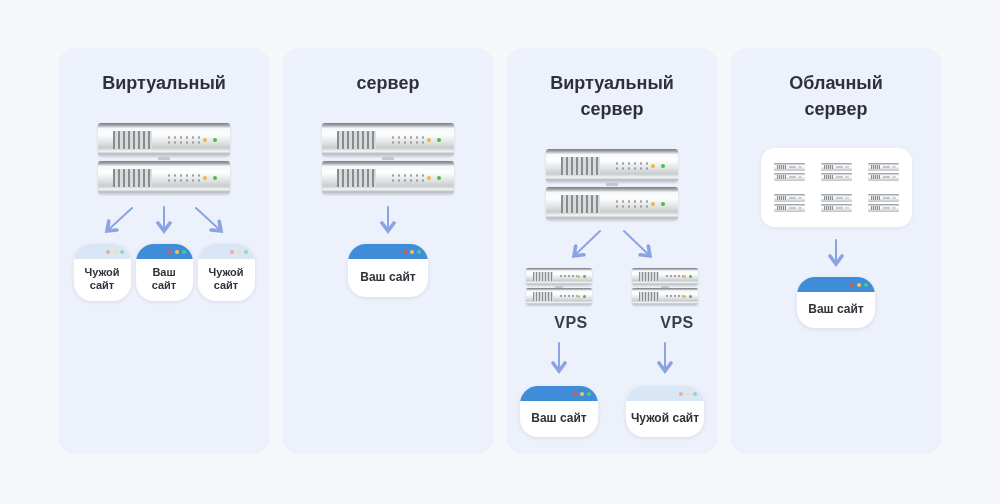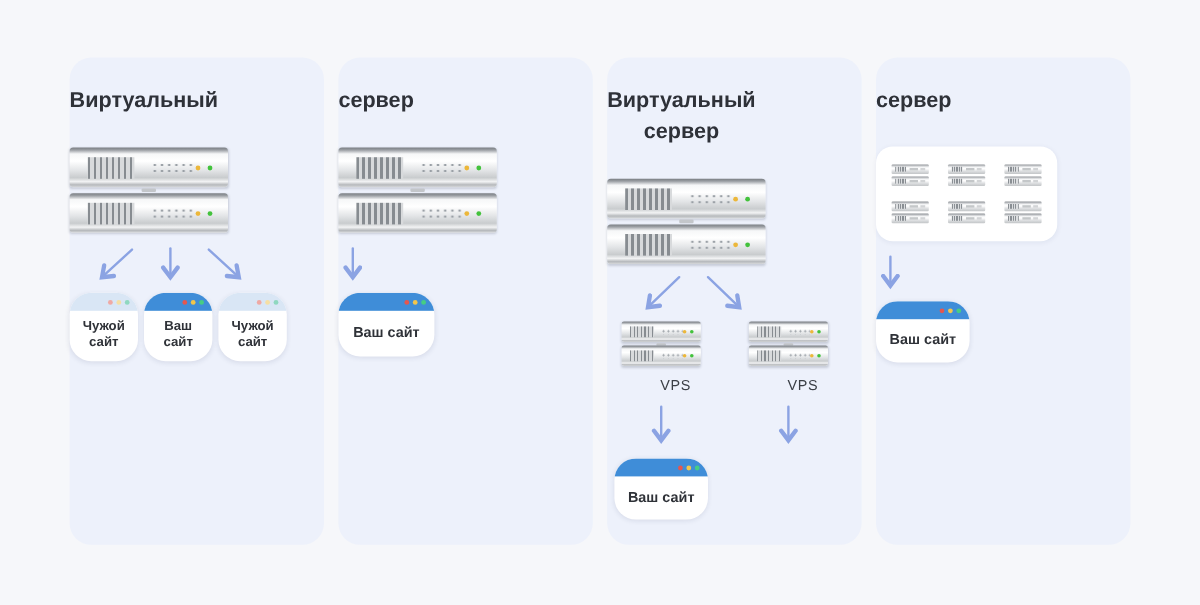--- a/index.html
+++ b/index.html
@@ -6,21 +6,21 @@
   body{
     width:1000px;height:504px;overflow:hidden;
     background:var(--page_bg,#f6f7fa);
     font-family:"Liberation Sans","DejaVu Sans",sans-serif;
   }
   .canvas{position:relative;width:1000px;height:504px;}
   .cards{position:absolute;left:58px;top:48px;display:flex;gap:12px;}
   .card{
     width:212px;height:406px;border-radius:18px;
     background:var(--card_bg,#edf1fb);
-    display:flex;flex-direction:column;align-items:flex-start;
+    display:flex;flex-direction:column;align-items:center;
   }
   .title{margin-top:22px;text-align:center;font-weight:700;font-size:18px;line-height:26px;color:var(--title_color,#2e3138);}
 
   
   .server-stack{display:flex;flex-direction:column;align-items:center;}
   .server-stack.big{margin-top:27px;}
   .srv-unit{
     width:132px;height:33px;border-radius:3px;display:flex;align-items:center;
     background:linear-gradient(180deg,#7a7e83 0%,#9a9ea3 6%,#f6f7f8 16%,#ffffff 34%,#e2e4e6 58%,#c9ccce 76%,#f2f3f4 86%,#b6b9bc 94%,#d7d9db 100%);
     box-shadow:0 1px 2px rgba(30,40,60,.18);
@@ -72,21 +72,21 @@
   .blue .dot-r{background:#e4574f;} .blue .dot-y{background:#f3c64b;} .blue .dot-g{background:#46cd84;}
   .light .dot-r{background:#efa9a4;} .light .dot-y{background:#f6dfa3;} .light .dot-g{background:#8fd8c0;}
   .win-body{text-align:center;font-weight:700;color:#2f3238;}
   .win.narrow{width:57px;} .win.narrow .win-body{font-size:11px;line-height:13px;padding:7px 2px 9px;}
   .win.wide{width:80px;} .win.wide .win-body{font-size:12px;padding:11px 4px 13px;}
   .win.med{width:78px;} .win.med .win-body{font-size:12px;padding:10px 3px 12px;}
 
   .sites3{display:flex;gap:5px;margin-top:6px;}
   .vps-row{display:flex;gap:16px;margin-top:6px;}
   .vps-col{width:90px;display:flex;flex-direction:column;align-items:center;}
-  .vps-label{margin-top:9px;font-size:12px;font-weight:400;letter-spacing:.5px;color:#3a3e45;margin-left:24px;}
+  .vps-label{margin-top:9px;font-size:16px;font-weight:700;letter-spacing:.5px;color:#3a3e45;margin-left:24px;}
 </style>
 </head>
 <body>
 
 <svg width="0" height="0" style="position:absolute">
   <defs>
     <marker id="ah" markerWidth="9" markerHeight="9" refX="5" refY="4" orient="auto">
       <path d="M1,1 L5,4 L1,7" fill="none" stroke="#8ba3e3" stroke-width="1.8" stroke-linecap="round"></path>
     </marker>
   </defs>
@@ -285,26 +285,35 @@
                 <div class="leds">
                   <i class="led led-y"></i>
                   <i class="led led-g"></i>
                 </div>
               </div>
           </div>
           <div class="vps-label">VPS</div>
           <svg class="arrows m8" width="24" height="38" viewBox="0 0 24 38">
             <path class="arrow" d="M12,3 L12,31" marker-end="url(#ah)"></path>
           </svg>
+          <div class="win med m8">
+            <div class="win-head light">
+                <i class="dot dot-r"></i>
+                <i class="dot dot-y"></i>
+                <i class="dot dot-g"></i>
+              </div>
+            <div class="win-body">Чужой сайт</div>
+          </div>
         </div>
       </div>
     </div>
 
     <div class="card">
       <div class="title">
+        <span style="display:block">Облачный</span>
         <span style="display:block">сервер</span>
       </div>
       <div class="cloud-box">
         <div class="mini-stack">
             <div class="mini-unit">
               <div class="mini-vent"></div>
               <div class="mini-line"></div>
               <div class="mini-dash"></div>
             </div>
             <div class="mini-unit">

